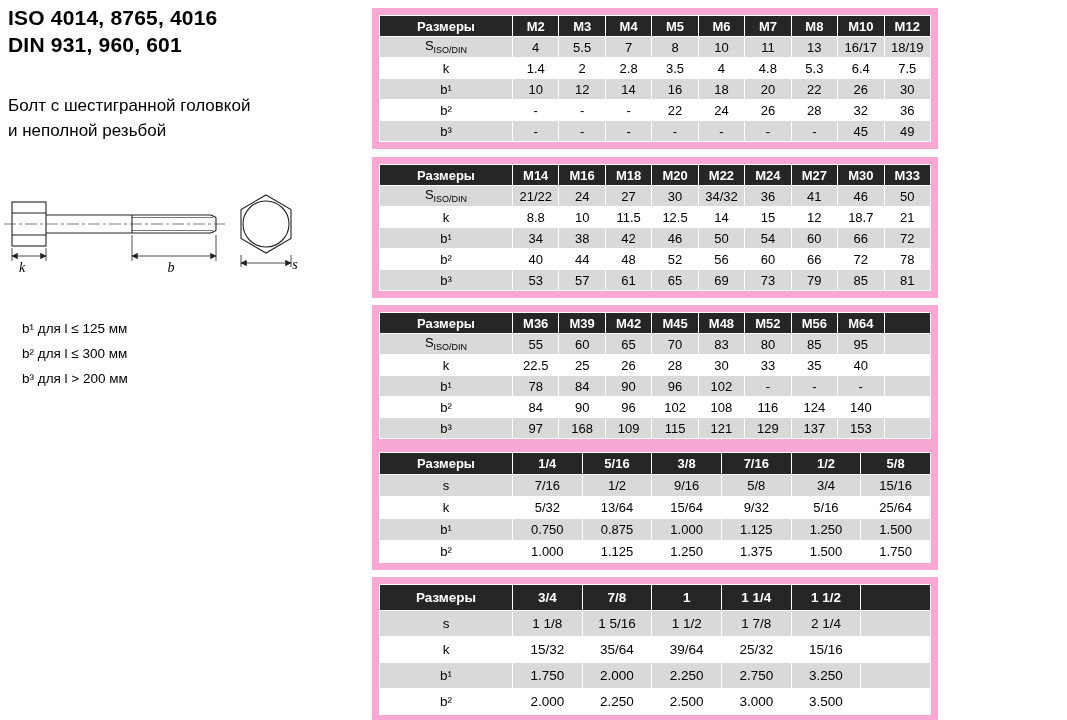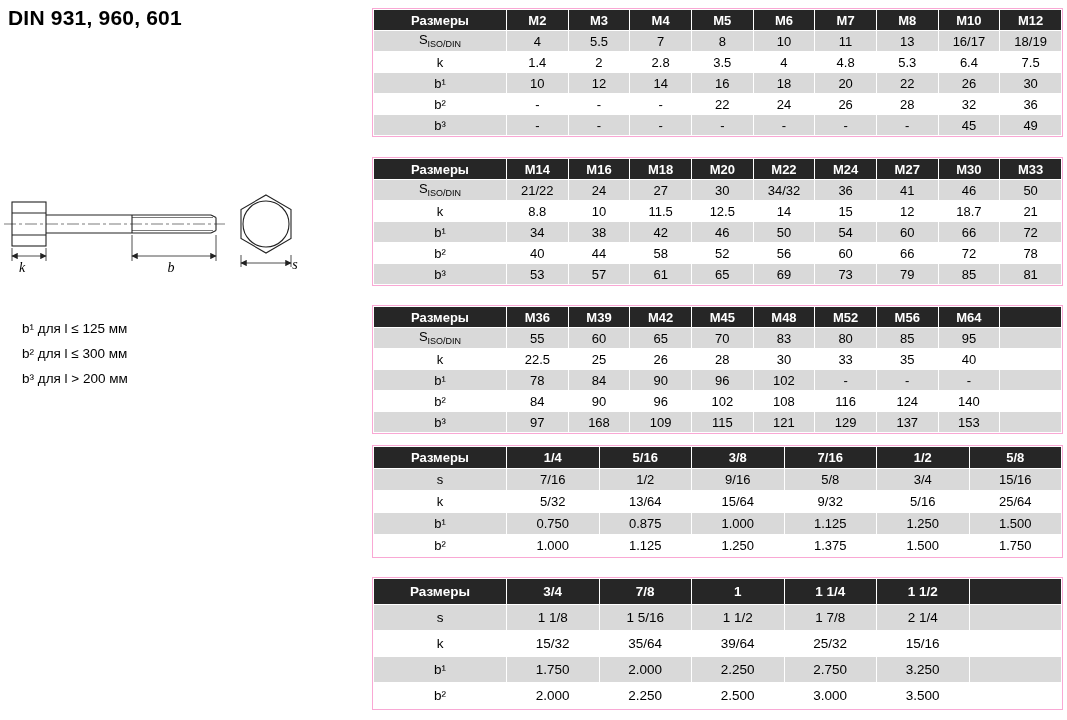--- a/index.html
+++ b/index.html
@@ -15,21 +15,21 @@
   .subtitle-block { margin-top:35px; }
   .subtitle-line { font-size:17px; line-height:25px; }
 
   .drawing-box { position:absolute; left:4px; top:186px; width:340px; height:118px; }
 
   .notes { position:absolute; left:22px; top:320px; font-size:13.5px; }
   .notes div { line-height:18px; margin-bottom:7px; }
 
   
   .tables-panel { position:absolute; left:372px; top:0; width:692px; height:720px; }
-  .tblwrap { position:absolute; left:0; width:691px; border:1px solid #f9a8d4; box-sizing:border-box; background:#fff; }
+  .tblwrap { position:absolute; left:0; width:566px; border:7px solid #f9a8d4; box-sizing:border-box; background:#fff; }
   #t0 { top:8px; }
   #t1 { top:157px; }
   #t2 { top:305px; }
   #t3 { top:445px; }
   #t4 { top:577px; }
 
   table.dim-table { width:100%; border-collapse:collapse; table-layout:fixed; }
   .dim-table th, .dim-table td {
     border:1px solid #ffffff;
     text-align:center; vertical-align:middle;
@@ -47,21 +47,26 @@
   .dim-table td, .dim-table th { line-height:1; }
 
   
   .dim-label { font-family:"Liberation Serif", serif; font-style:italic; font-size:14px; fill:#000; }
 </style>
 </head>
 <body>
 
 <div class="left-panel">
   <div>
+    <div class="title-line">ISO 4014, 8765, 4016</div>
     <div class="title-line">DIN 931, 960, 601</div>
+  </div>
+  <div class="subtitle-block">
+    <div class="subtitle-line">Болт с шестигранной головкой</div>
+    <div class="subtitle-line">и неполной резьбой</div>
   </div>
 </div>
 
 <div class="drawing-box">
   <svg width="340" height="118" viewBox="0 0 340 118">
     <defs>
       <marker id="arrow" viewBox="0 0 10 10" refX="9" refY="5" markerWidth="8" markerHeight="8" orient="auto-start-reverse">
         <path d="M0,0 L10,5 L0,10 z" fill="#222"></path>
       </marker>
     </defs>
@@ -268,21 +273,21 @@
             <td>50</td>
             <td>54</td>
             <td>60</td>
             <td>66</td>
             <td>72</td>
           </tr>
           <tr>
             <td>b²</td>
             <td>40</td>
             <td>44</td>
-            <td>58</td>
+            <td>48</td>
             <td>52</td>
             <td>56</td>
             <td>60</td>
             <td>66</td>
             <td>72</td>
             <td>78</td>
           </tr>
           <tr>
             <td>b³</td>
             <td>53</td>

